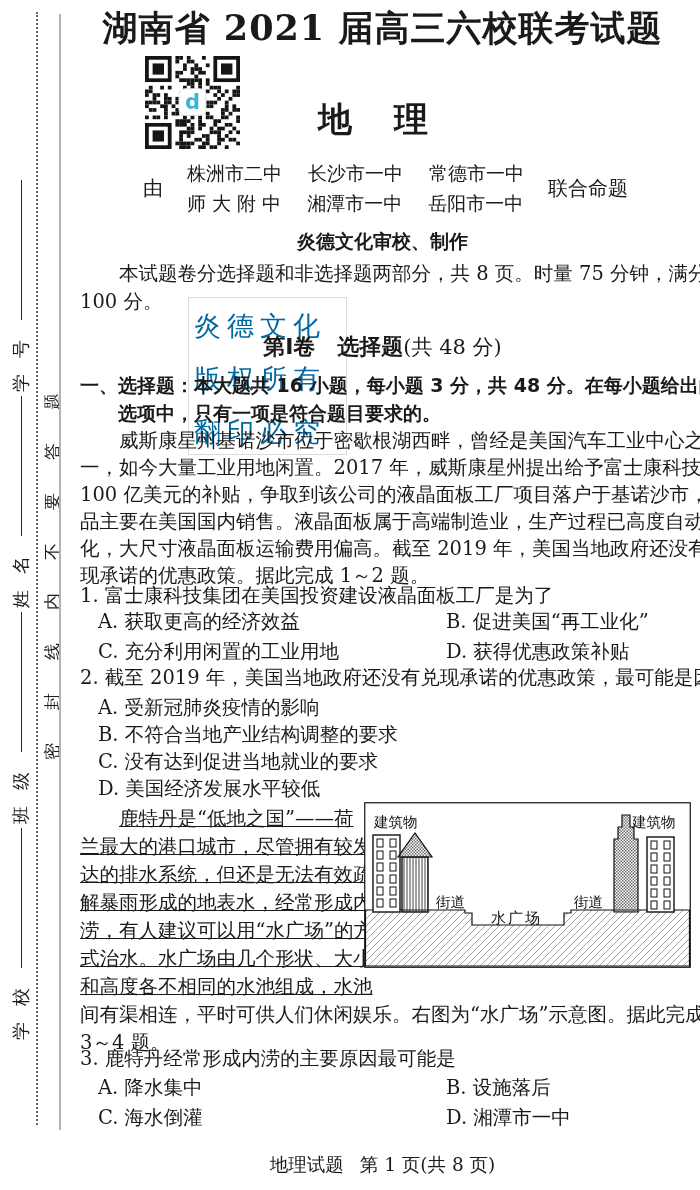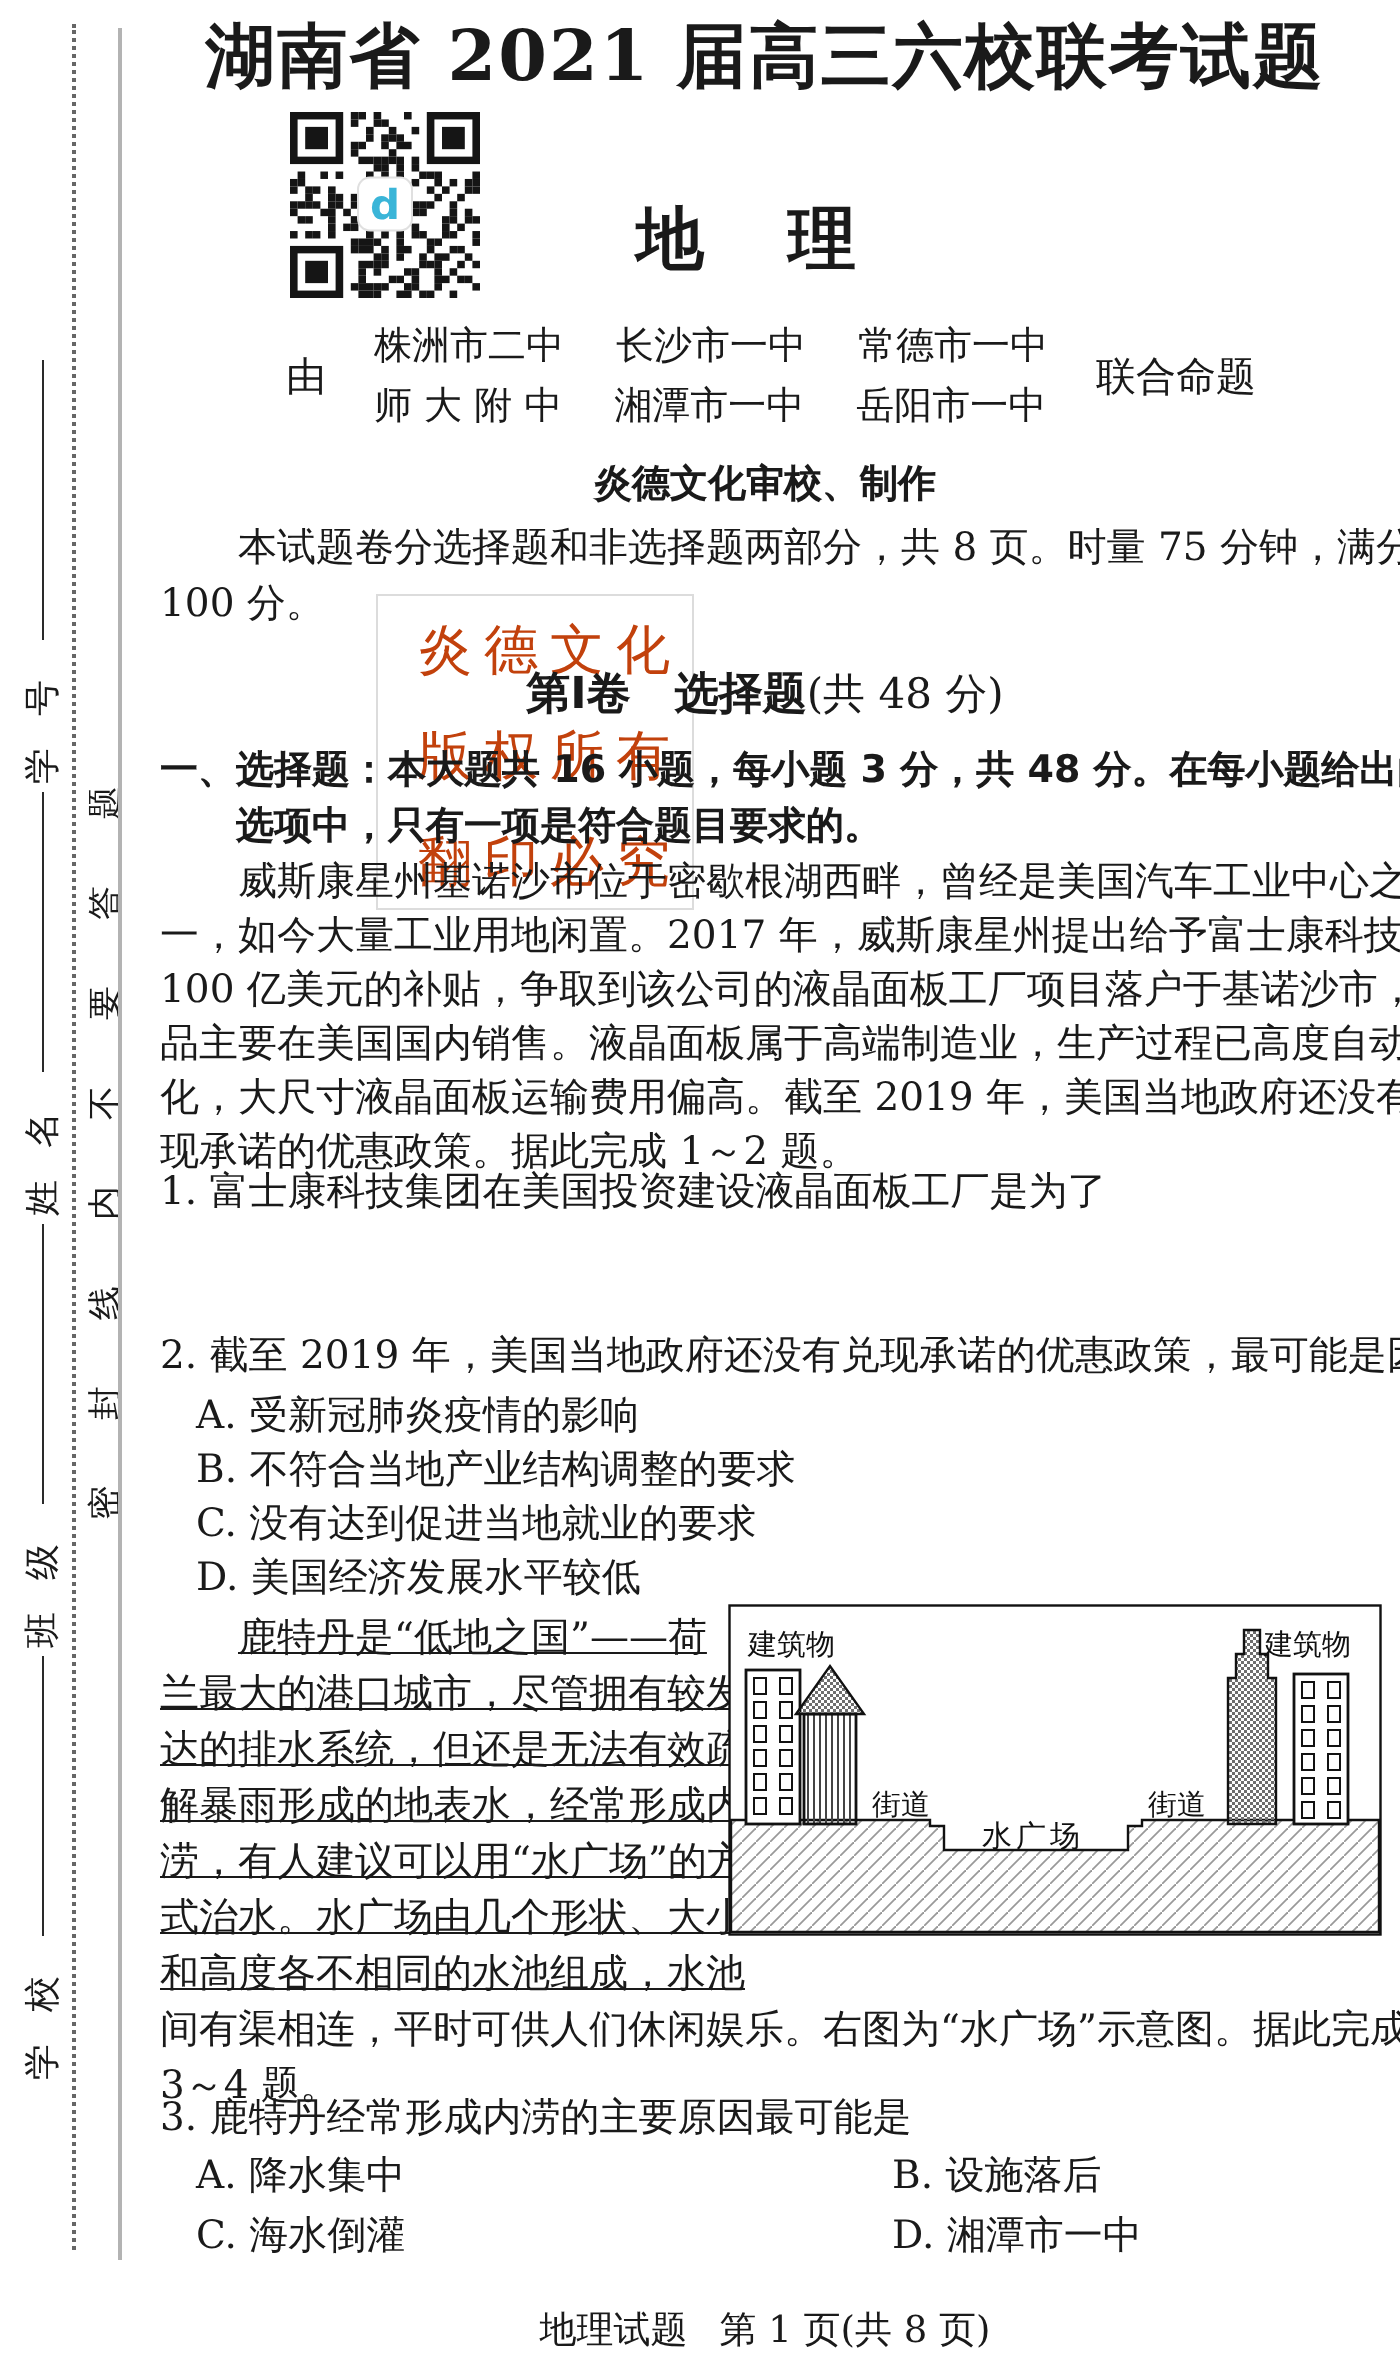--- a/index.html
+++ b/index.html
@@ -18,21 +18,21 @@
   
   .title{left:65px;top:5px;width:635px;font-size:35px;font-weight:600;letter-spacing:1px;text-align:center;}
   .subject{left:318px;top:97px;font-size:34px;font-weight:700;letter-spacing:42px;}
   .byline{left:143px;top:158px;display:flex;align-items:center;gap:24px;font-size:19px;}
   .byline .prefix,.byline .suffix{font-size:20px;}
   .school-row{display:flex;gap:26px;line-height:30px;}
   .producer{left:65px;top:229px;width:635px;font-size:19px;}
 
   
   .wm-box{left:188px;top:297px;width:157px;height:156px;border:1px solid #dcdcdc;}
-  .wm-text{left:200px;top:299px;width:150px;color:#c2410c;font-size:27px;letter-spacing:6px;
+  .wm-text{left:185px;top:299px;width:150px;color:#0369a1;font-size:27px;letter-spacing:6px;
            text-align:center;}
   .wm-text > div{line-height:53px;}
 
   
   .intro{left:80px;top:260px;width:616px;font-size:19.5px;}
   .intro > div{line-height:28px;}
   .heading{left:65px;top:332px;width:635px;}
   .heading .main{font-size:22px;}
   .heading .paren{font-size:21px;}
   .instructions{left:80px;top:371px;width:616px;font-size:19px;}
@@ -325,20 +325,26 @@
   <div class="abs passage1 kai lines first-indent">
       <div>威斯康星州基诺沙市位于密歇根湖西畔，曾经是美国汽车工业中心之</div>
       <div>一，如今大量工业用地闲置。2017 年，威斯康星州提出给予富士康科技集团</div>
       <div>100 亿美元的补贴，争取到该公司的液晶面板工厂项目落户于基诺沙市，产</div>
       <div>品主要在美国国内销售。液晶面板属于高端制造业，生产过程已高度自动</div>
       <div>化，大尺寸液晶面板运输费用偏高。截至 2019 年，美国当地政府还没有兑</div>
       <div>现承诺的优惠政策。据此完成 1～2 题。</div>
     </div>
 
   <div class="abs qstem q1stem serif nowrap">1. 富士康科技集团在美国投资建设液晶面板工厂是为了</div>
+  <div class="abs optgrid serif lines">
+      <div>A. 获取更高的经济效益</div>
+      <div>B. 促进美国“再工业化”</div>
+      <div>C. 充分利用闲置的工业用地</div>
+      <div>D. 获得优惠政策补贴</div>
+    </div>
 
   <div class="abs qstem q2stem serif nowrap">2. 截至 2019 年，美国当地政府还没有兑现承诺的优惠政策，最可能是因为</div>
   <div class="abs optlist serif lines">
       <div>A. 受新冠肺炎疫情的影响</div>
       <div>B. 不符合当地产业结构调整的要求</div>
       <div>C. 没有达到促进当地就业的要求</div>
       <div>D. 美国经济发展水平较低</div>
     </div>
 
   <div class="abs passage2 kai lines first-indent">

